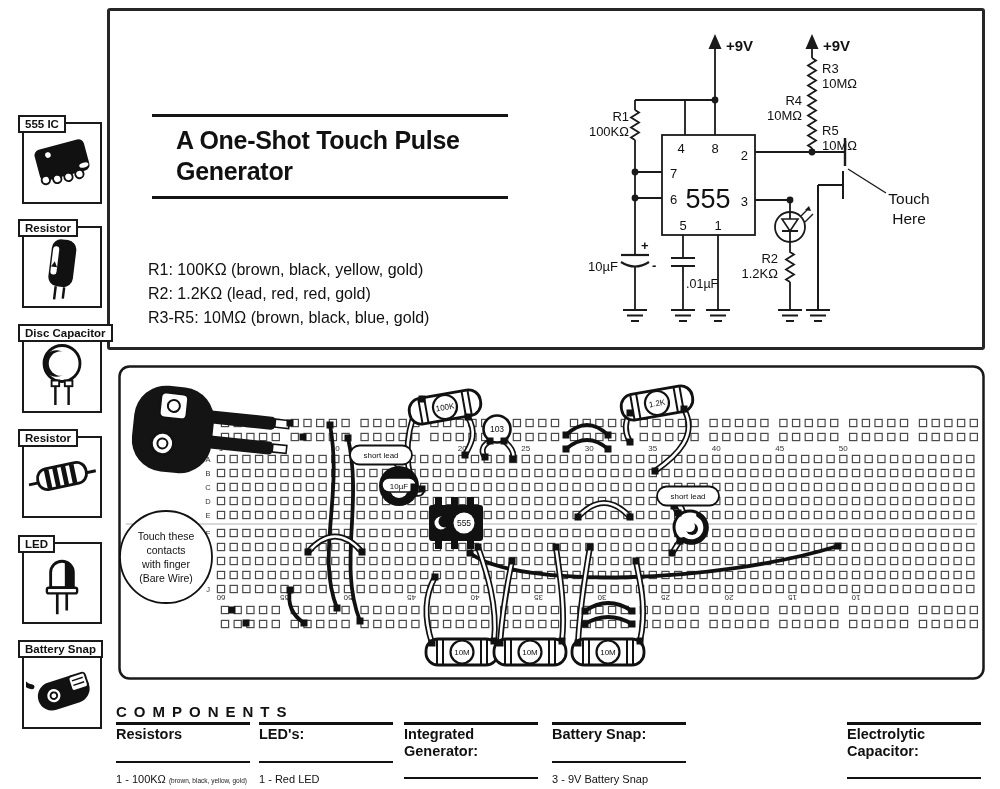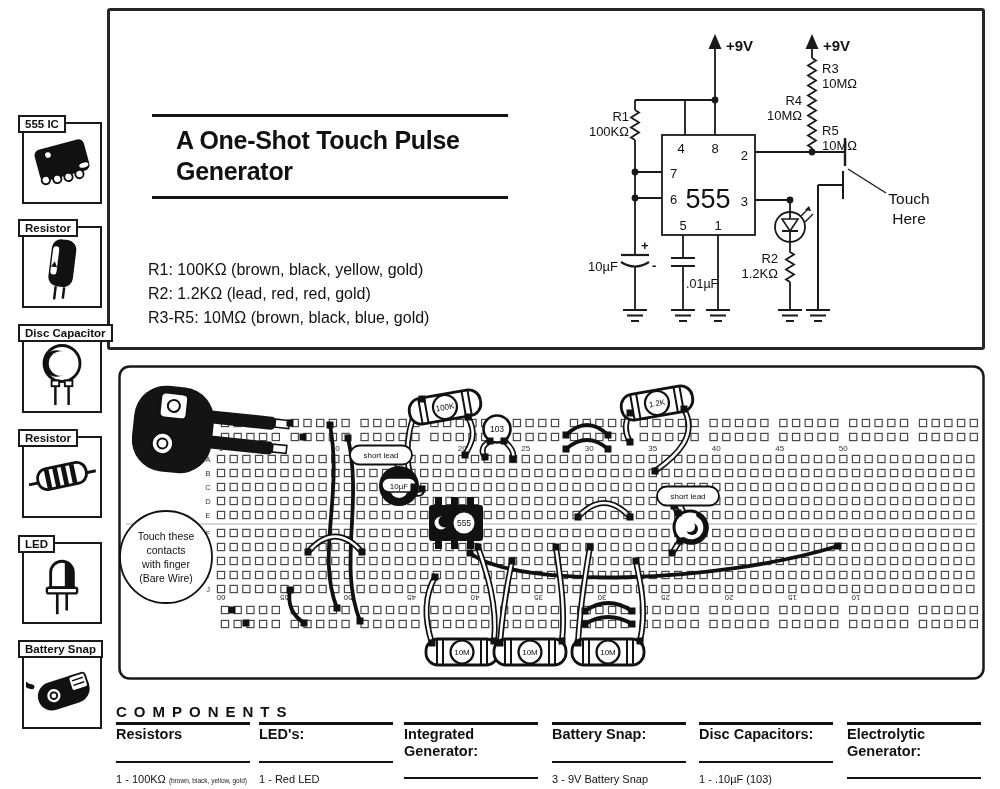--- a/index.html
+++ b/index.html
@@ -1308,27 +1308,21 @@
       </div>
   </div>
 
   <div class="comp-group" style="left:552px">
     <div class="comp-title">Battery Snap:</div>
     <div class="comp-items">
         <div><span>3  -  9V Battery Snap</span></div>
       </div>
   </div>
 
-  <div class="comp-group" style="left:699px">
-    <div class="comp-title">Disc Capacitors:</div>
-    <div class="comp-items">
-        <div><span>1  -  .10µF (103)</span></div>
-      </div>
-  </div>
 
   <div class="comp-group" style="left:847px">
-    <div class="comp-title">Electrolytic Generator:</div>
+    <div class="comp-title">Electrolytic Capacitor:</div>
     <div class="comp-items">
         <div><span>2  -  10µF</span></div>
       </div>
   </div>
 
 </div>
 
 </body></html>

